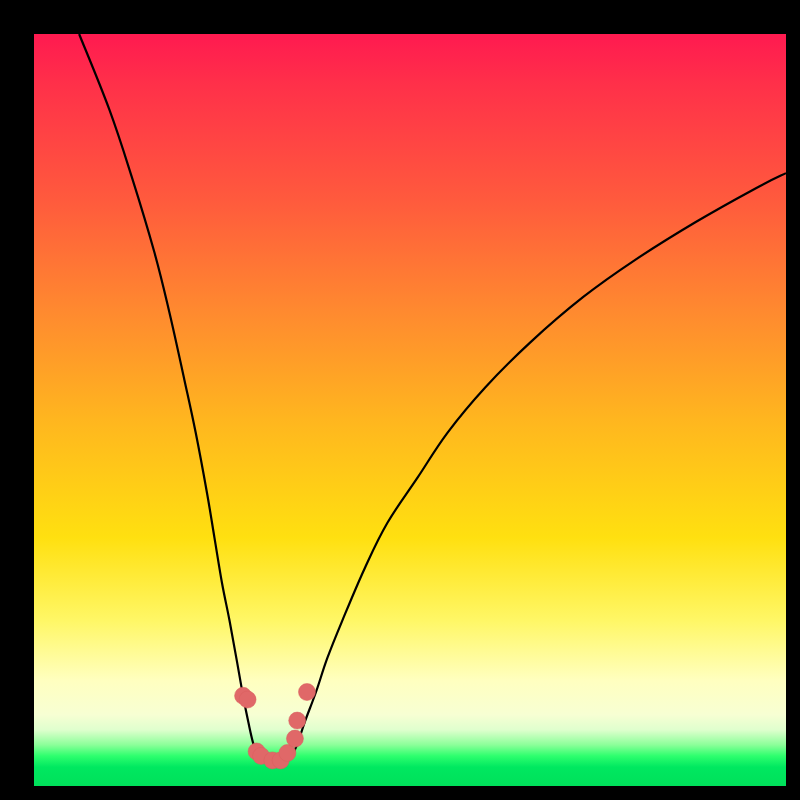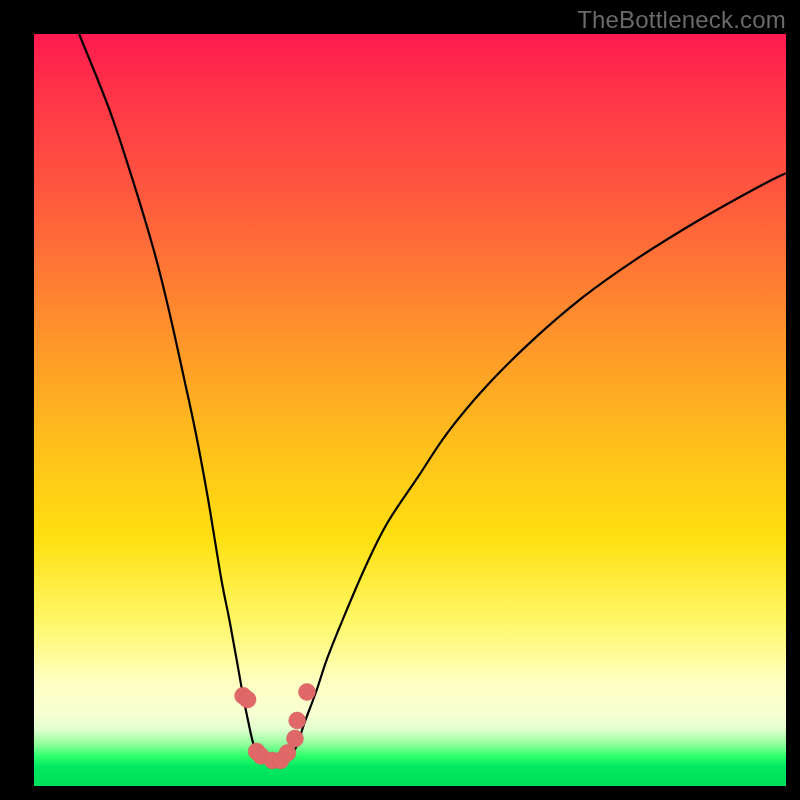--- a/index.html
+++ b/index.html
@@ -60,21 +60,20 @@
     top: 0;
     width: 752px;
     height: 752px;
     overflow: visible;
   }
 </style>
 </head>
 <body>
 
 <div class="frame">
-  <div class="watermark">TheBottleneck.com</div>
   <div class="plot-area">
     <svg class="curves" viewBox="0 0 752 752" preserveAspectRatio="none">
       <path id="left-branch" fill="none" stroke-width="2.2" stroke="#000000" d="M 45.12 0 C 50.5344 13.535999999999987, 65.7248 49.48159999999993, 75.2 75.19999999999993 C 84.6752 100.91839999999993, 89.6384 117.16159999999998, 97.76 142.88 C 105.8816 168.59840000000003, 113.552 193.71520000000004, 120.32000000000001 218.08000000000004 C 127.08800000000001 242.44480000000004, 129.94559999999998 255.22880000000004, 135.35999999999999 278.24 C 140.77439999999999 301.2512, 145.6624 324.26239999999996, 150.4 345.91999999999996 C 155.13760000000002 367.57759999999996, 157.6192 378.256, 161.68 398.56 C 165.7408 418.86400000000003, 169.57600000000002 439.76959999999997, 172.96 458.71999999999997 C 176.344 477.6704, 177.7728 487.5968, 180.48 503.84 C 183.1872 520.0832, 185.2928 534.0704000000001, 188 548.96 C 190.7072 563.8496, 192.8128 572.3471999999999, 195.52 586.56 C 198.2272 600.7728, 200.60352000000003 614.3839999999999, 203.04000000000002 627.92 C 205.47648 641.456, 207.02560000000003 650.9312, 209.056 661.76 C 211.0864 672.5888, 212.42496 679.2816, 214.32 688.08 C 216.21504 696.8784, 217.55359999999996 703.872, 219.58399999999997 710.64 C 221.6144 717.408, 224.51711999999998 722.9728, 225.6 725.68"></path>
       <path id="right-branch" fill="none" stroke-width="2.2" stroke="#000000" d="M 255.68 725.68 C 257.0336 722.9728, 260.4928 717.408, 263.2 710.64 C 265.9072 703.872, 267.33599999999996 697.5552, 270.71999999999997 688.08 C 274.104 678.6048000000001, 277.93919999999997 669.5056, 282 658 C 286.06080000000003 646.4944, 288.54240000000004 637.0192, 293.28000000000003 624.16 C 298.0176 611.3008, 301.552 602.8032, 308.32 586.56 C 315.08799999999997 570.3168, 322.7584 551.5168000000001, 330.88 533.9200000000001 C 339.0016 516.3232, 343.9648 505.0432, 353.44 488.8 C 362.91519999999997 472.5568, 372.6912 459.9232, 383.52 443.68 C 394.3488 427.4368, 401.4176 414.8032, 413.6 398.56 C 425.78240000000005 382.3168, 436.31039999999996 369.6832, 451.2 353.44 C 466.0896 337.1968, 478.7232 324.56320000000005, 496.32000000000005 308.32000000000005 C 513.9168000000001 292.07680000000005, 530.0096000000001 278.0896, 548.96 263.2 C 567.9104 248.3104, 581.296 239.13600000000002, 601.6 225.60000000000002 C 621.904 212.06400000000002, 640.1024 200.85920000000002, 661.76 188 C 683.4176 175.14079999999998, 705.6768 162.95839999999995, 721.92 154.15999999999997 C 738.1632 145.36159999999998, 746.5856 141.8272, 752 139.12"></path>
       <path id="bottom-flat" fill="none" stroke-width="2.2" stroke="#000000" d="M 225.6 725.68 C 226.9536 726.0860799999999, 230.4128 727.2592, 233.12 727.936 C 235.8272 728.6128000000001, 237.93280000000001 729.44, 240.64000000000001 729.44 C 243.34720000000002 729.44, 245.45280000000002 728.6128000000001, 248.16000000000003 727.936 C 250.86720000000003 727.2592, 254.3264 726.0860799999999, 255.68 725.68"></path>
       <g id="markers">
           <circle cx="209.056" cy="661.76" r="8.5" fill="#e06868" stroke="#d85f5f" stroke-width="0.5"></circle>
           <circle cx="213.56799999999998" cy="665.52" r="8.5" fill="#e06868" stroke="#d85f5f" stroke-width="0.5"></circle>
           <circle cx="222.59200000000004" cy="717.408" r="8.5" fill="#e06868" stroke="#d85f5f" stroke-width="0.5"></circle>
           <circle cx="227.10399999999998" cy="721.92" r="8.5" fill="#e06868" stroke="#d85f5f" stroke-width="0.5"></circle>

